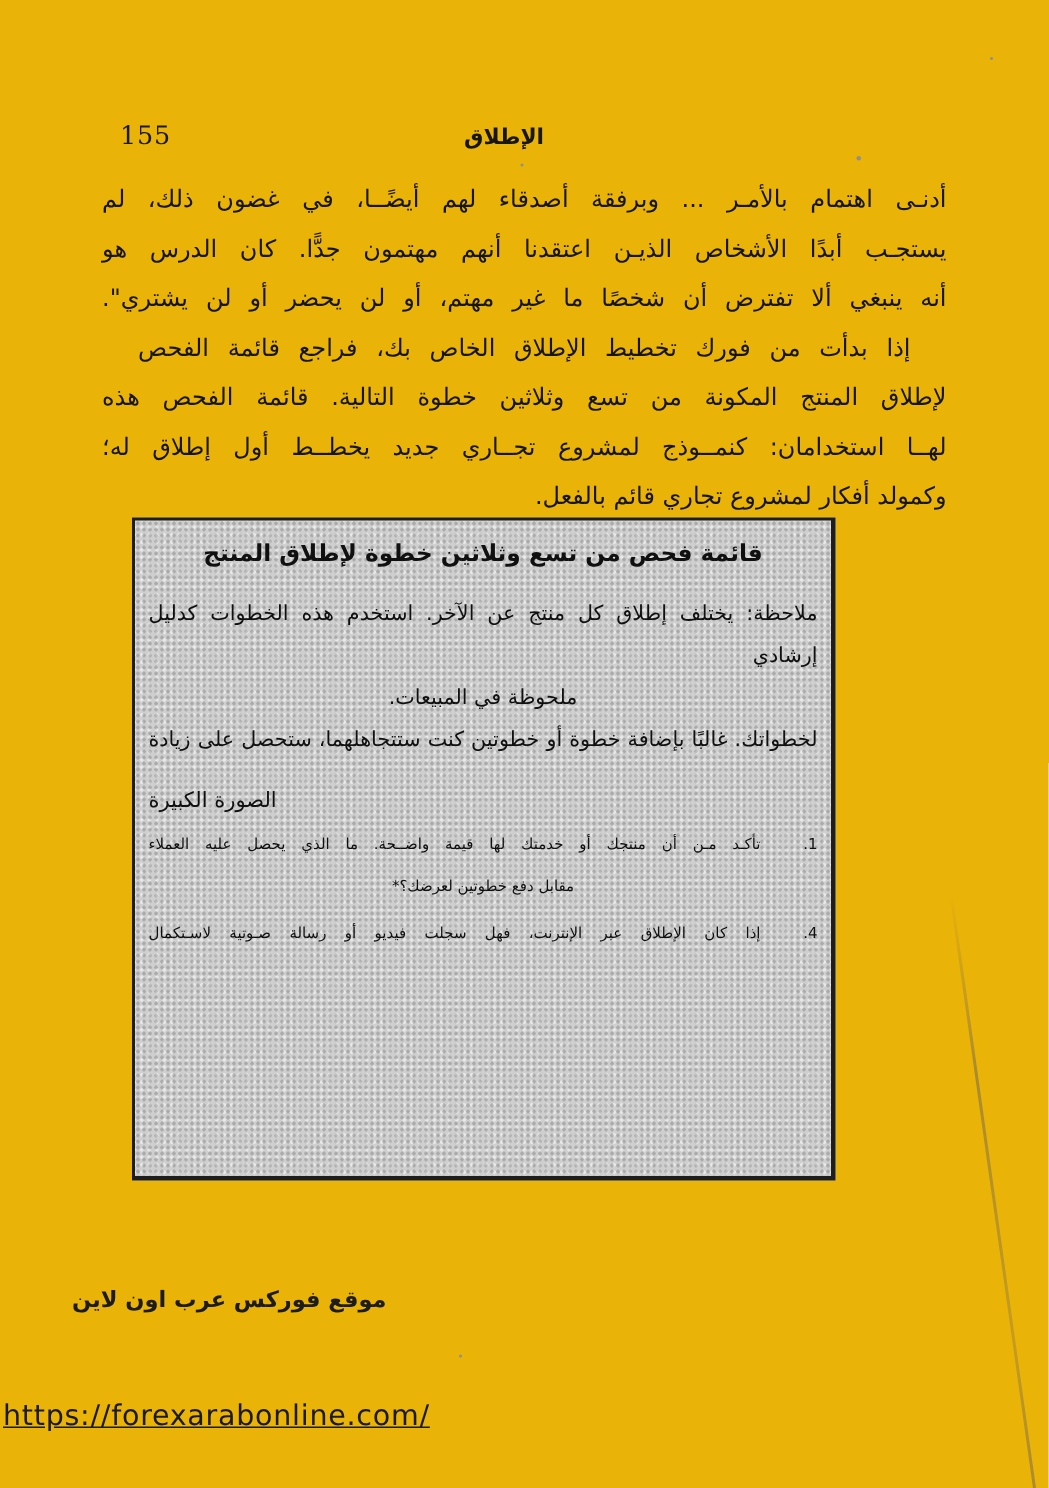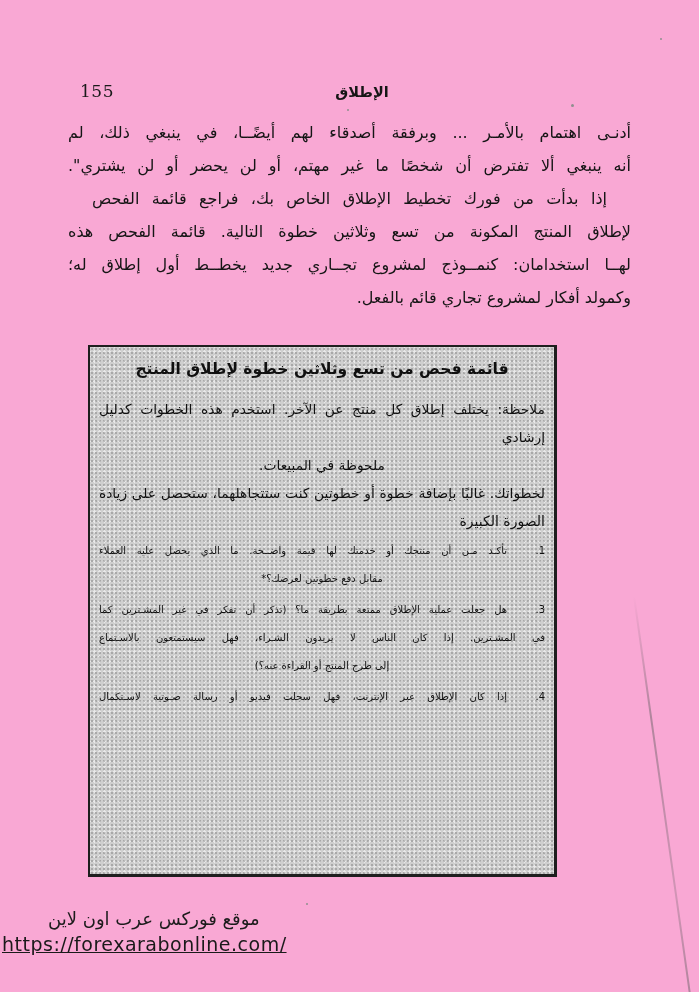--- a/index.html
+++ b/index.html
@@ -1,75 +1,75 @@
 <!DOCTYPE html>
 <html lang="ar"><head>
 <meta charset="utf-8">
 <style>
   html,body{margin:0;padding:0;background:#e8e8e8;}
   .page{
     position:relative;
     width:699px;height:992px;
     margin:0 auto;
-    background:#f9a8d4;
+    background:#eab308;
     overflow:hidden;
     font-family:"DejaVu Sans", sans-serif;
     color:#141414;
     direction:rtl;
   }
   
   .hdr-num{
     position:absolute;top:81px;left:80px;
     font-family:"DejaVu Serif", serif;
     font-size:17px;letter-spacing:.5px;direction:ltr;color:#1a1a1a;
   }
   .hdr-title{
     position:absolute;top:84px;left:0;width:672px;
-    text-align:center;font-weight:bold;font-size:14.5px;color:#161616;margin-left:26px;
+    text-align:center;font-weight:bold;font-size:14.5px;color:#161616;
   }
   
   .bodytext{
     position:absolute;top:116px;right:68px;width:563px;
     font-size:16px;line-height:33px;color:#151515;
   }
   .bline{text-align:justify;text-align-last:justify;white-space:normal;}
   .bline.lastline{text-align-last:right;}
   .bline.indent{padding-right:24px;margin-left:24px;}
   
   .box{
-    position:absolute;top:345px;left:88px;width:469px;height:532px;
+    position:absolute;top:345px;left:88px;width:469px;height:442px;
     box-sizing:border-box;
     border:2px solid #1e1e1e;border-left-width:2px;border-right-width:3px;border-bottom-width:3px;
     background-color:#cfcfcf;
     background-image:
       radial-gradient(rgba(82,82,82,.30) 1px, transparent 1.3px),
       radial-gradient(rgba(255,255,255,.55) 1px, transparent 1.3px);
     background-size:4px 4px,5px 5px;
     background-position:0 0,2px 2px;
     padding:0 9px;overflow:hidden;color:#101010;
   }
   .box-title{
     margin-top:7px;height:30px;line-height:30px;
     text-align:center;font-weight:bold;font-size:15.5px;
   }
   .note{margin-top:11px;font-size:13.8px;line-height:28px;}
   .xline{text-align:justify;text-align-last:justify;}
   .xline.center{text-align-last:center;}
-  .bheading{font-size:14px;line-height:28px;text-align:right;}
+  .bheading{margin-top:13px;font-size:14px;line-height:28px;text-align:left;}
   .item{font-size:10px;line-height:28px;}
   .item.i1{margin-top:2px;}
   .item.i2,.item.i3,.item.i4{margin-top:3px;}
   .num{
     display:inline-block;width:38px;text-align:right;padding-left:0;
     direction:rtl;vertical-align:baseline;
   }
   
   .wm-ar{
-    position:absolute;top:908px;left:48px;
-    font-size:18px;color:#1c1c1c;direction:rtl;
+    position:absolute;top:857px;left:48px;
+    font-size:15px;color:#1c1c1c;direction:rtl;font-weight:bold;
   }
   .wm-url{
     position:absolute;top:933px;left:2px;
     font-size:19px;color:#1a1a1a;direction:ltr;letter-spacing:.5px;
     font-family:"DejaVu Sans", sans-serif;
     text-decoration:underline;
   }
   
   .streak{
     position:absolute;left:633px;top:596px;width:2px;height:402px;
@@ -84,21 +84,22 @@
 </style>
 </head>
 <body>
 
 <div class="page">
 
   <div class="hdr-num">155</div>
   <div class="hdr-title">الإطلاق</div>
 
   <div class="bodytext">
-    <div class="bline">أدنـى اهتمام بالأمـر ... وبرفقة أصدقاء لهم أيضًــا، في ينبغي ذلك، لم</div>
+    <div class="bline">أدنـى اهتمام بالأمـر ... وبرفقة أصدقاء لهم أيضًــا، في غضون ذلك، لم</div>
+    <div class="bline">يستجـب أبدًا الأشخاص الذيـن اعتقدنا أنهم مهتمون جدًّا. كان الدرس هو</div>
     <div class="bline">أنه ينبغي ألا تفترض أن شخصًا ما غير مهتم، أو لن يحضر أو لن يشتري".</div>
     <div class="bline indent">إذا بدأت من فورك تخطيط الإطلاق الخاص بك، فراجع قائمة الفحص</div>
     <div class="bline">لإطلاق المنتج المكونة من تسع وثلاثين خطوة التالية. قائمة الفحص هذه</div>
     <div class="bline">لهــا استخدامان: كنمــوذج لمشروع تجــاري جديد يخطــط أول إطلاق له؛</div>
     <div class="bline lastline">وكمولد أفكار لمشروع تجاري قائم بالفعل.</div>
   </div>
 
   <div class="box">
     <div class="box-title">قائمة فحص من تسع وثلاثين خطوة لإطلاق المنتج</div>
 
@@ -109,25 +110,20 @@
     </div>
 
     <div class="bheading">الصورة الكبيرة</div>
 
     <div class="item i1">
       <div class="xline"><span class="num">1.</span><span>تأكـد مـن أن منتجك أو خدمتك لها قيمة واضــحة. ما الذي يحصل عليه العملاء</span></div>
       <div class="xline center">مقابل دفع خطوتين لعرضك؟*</div>
     </div>
 
 
-    <div class="item i3">
-      <div class="xline"><span class="num">3.</span><span>هل جعلت عملية الإطلاق ممتعة بطريقة ما؟ (تذكر أن تفكر في غير المشـترين كما</span></div>
-      <div class="xline">في المشـترين. إذا كان الناس لا يريدون الشـراء، فهل سيستمتعون بالاسـتماع</div>
-      <div class="xline center">إلى طرح المنتج أو القراءة عنه؟)</div>
-    </div>
 
     <div class="item i4">
       <div class="xline"><span class="num">4.</span><span>إذا كان الإطلاق عبر الإنترنت، فهل سجلت فيديو أو رسالة صـوتية لاسـتكمال</span></div>
 
     </div>
 
   </div>
 
   <div class="wm-ar">موقع فوركس عرب اون لاين</div>
   <div class="wm-url">https://forexarabonline.com/</div>

